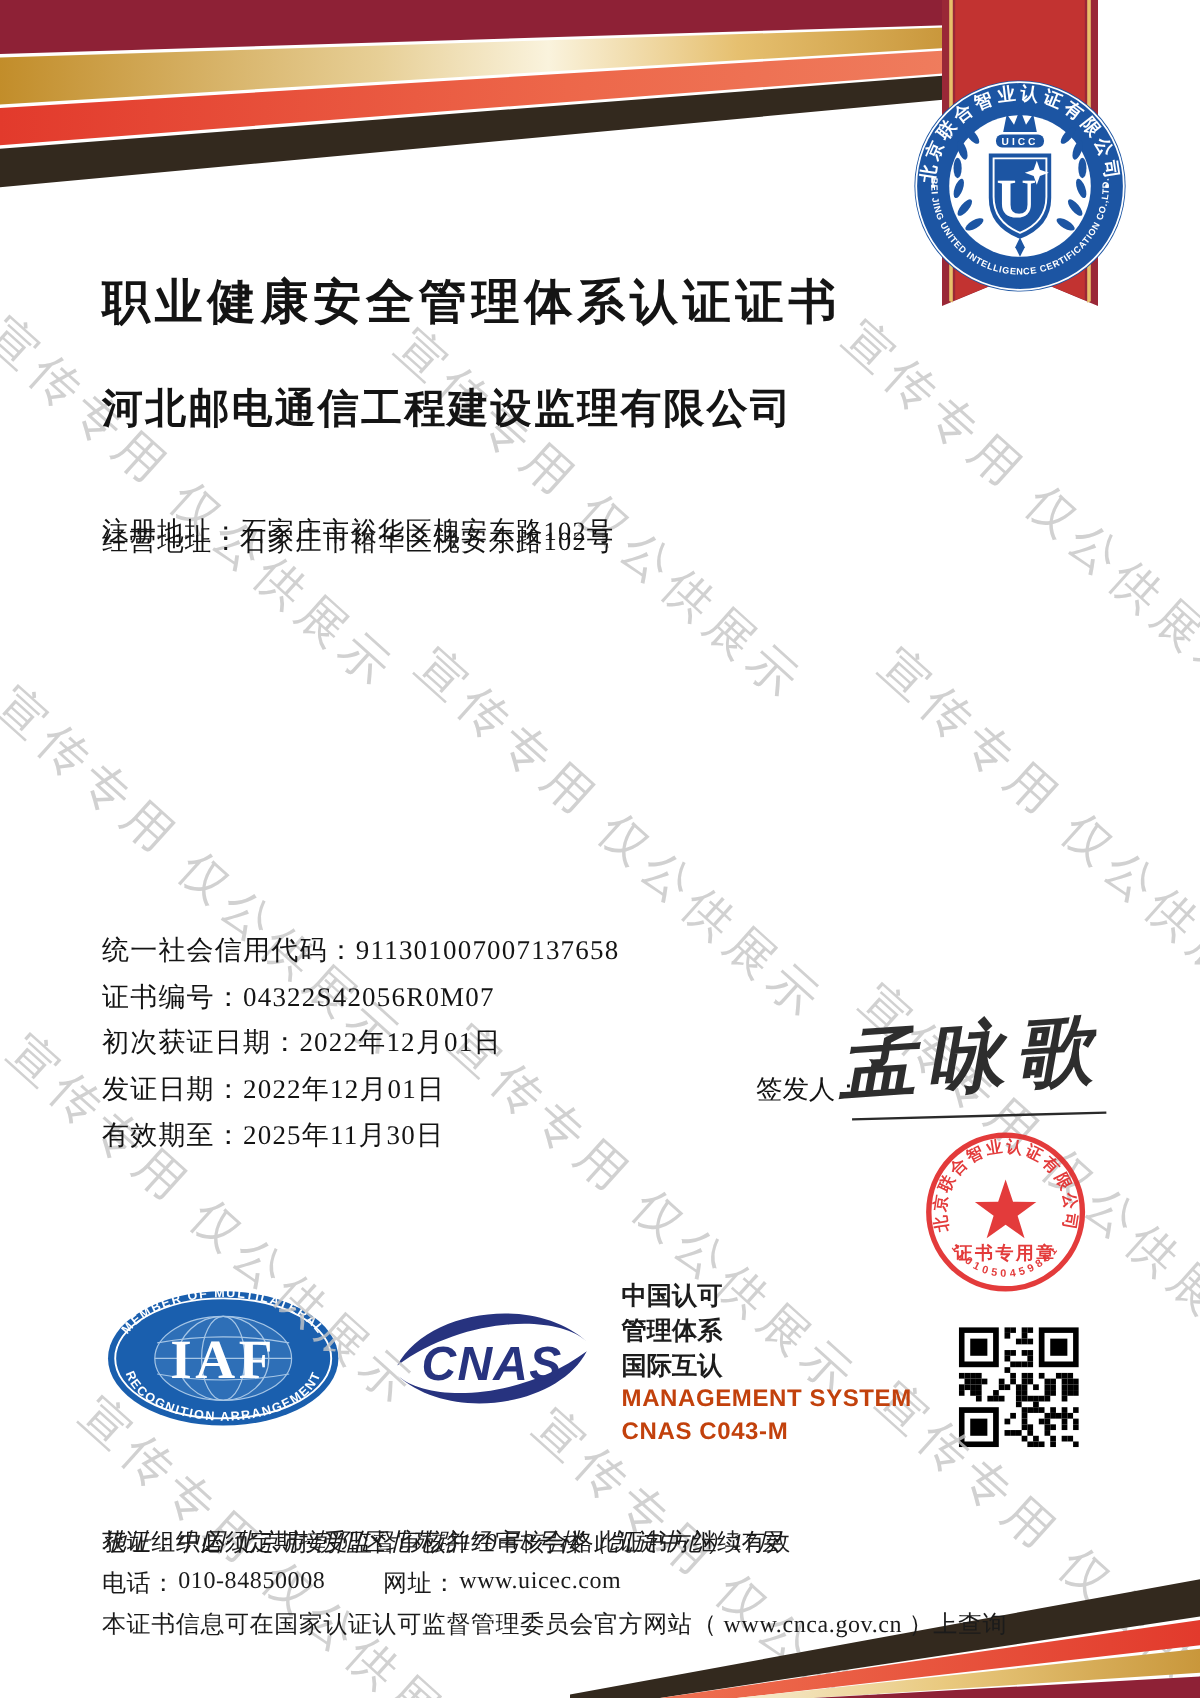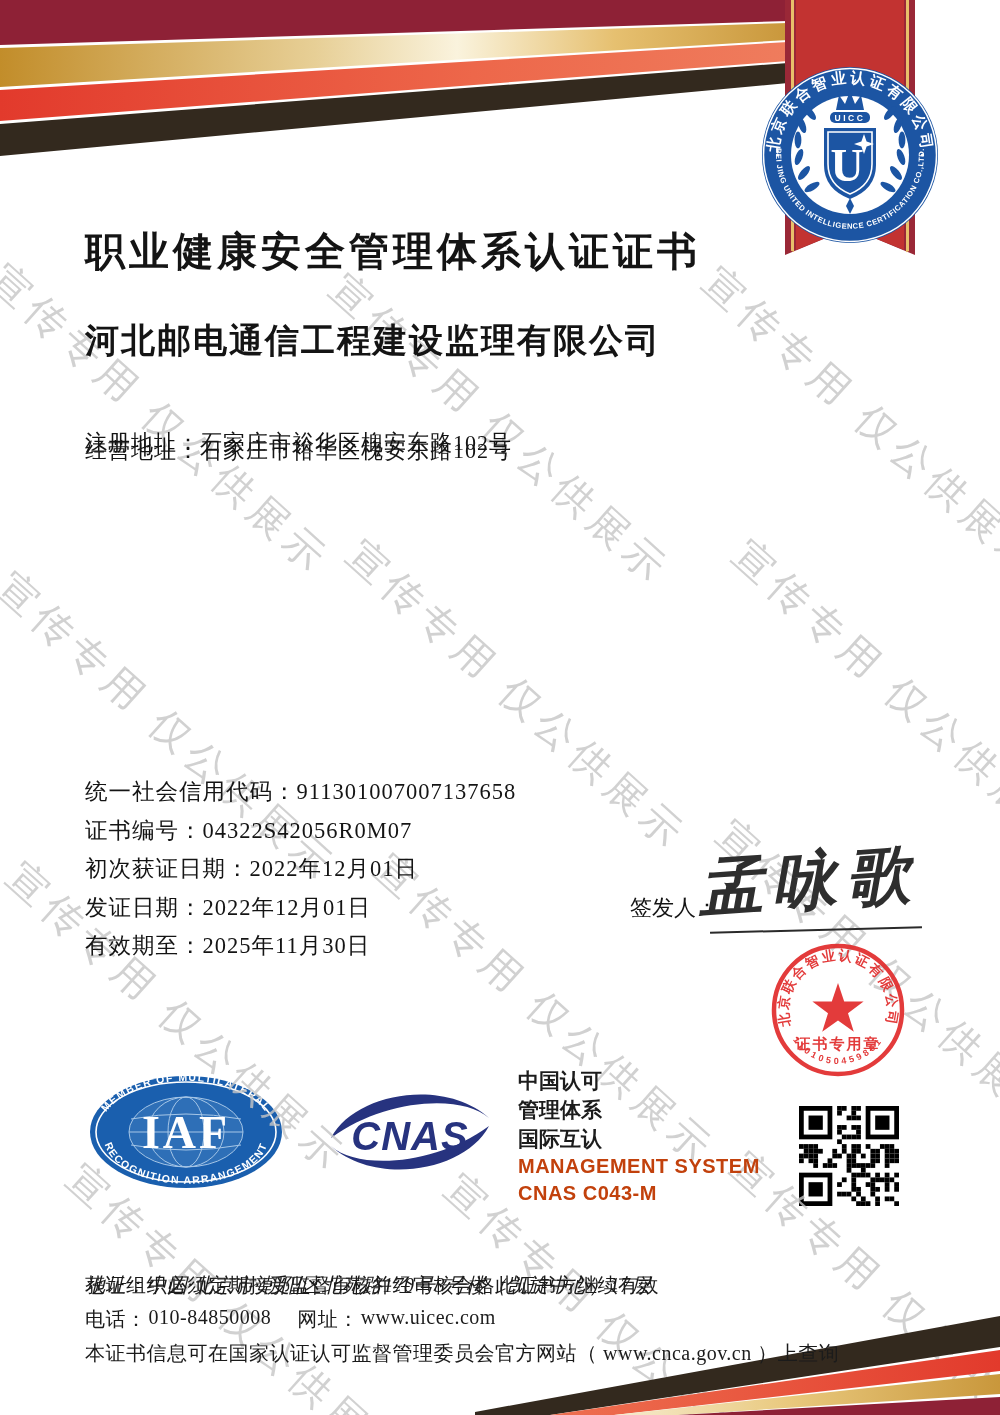--- a/index.html
+++ b/index.html
@@ -39,21 +39,21 @@
   .sig-line{left:710px;top:929px;width:212px;height:2px;background:#2a2a2a;transform:rotate(-1.5deg);}
   .stamp{position:absolute;left:753px;top:925px;z-index:6;pointer-events:none;opacity:.93;}
   .iaf{position:absolute;left:85px;top:1072px;}
   .cnas{position:absolute;left:325px;top:1076px;}
   .accred{left:518px;top:1066px;font-family:"Liberation Sans","DejaVu Sans",sans-serif;}
   .accred .cn{font-size:21px;font-weight:700;line-height:29px;color:#1c1c1c;}
   .accred .en{font-size:20px;font-weight:700;line-height:27px;color:#c2410c;letter-spacing:.5px;}
   .qr{position:absolute;left:799px;top:1106px;}
   .footer-line{left:85px;font-size:20px;letter-spacing:.5px;color:#1b1b1b;}
   .f1{top:1272px;} .f2{top:1272px;font-style:italic;} .f3{top:1306px;} .f4{top:1340px;}
-  .f3{display:flex;gap:26px;text-align:center;}
+  .f3{display:flex;gap:48px;text-align:center;}
   .f3 .pair{display:flex;gap:2px;}
 </style>
 </head>
 <body>
 
 <div class="page">
 
   <span class="wm" style="left:15px;top:252px">宣传专用 仅公供展示</span>
   <span class="wm" style="left:355px;top:262px">宣传专用 仅公供展示</span>
   <span class="wm" style="left:728px;top:255px">宣传专用 仅公供展示</span>

